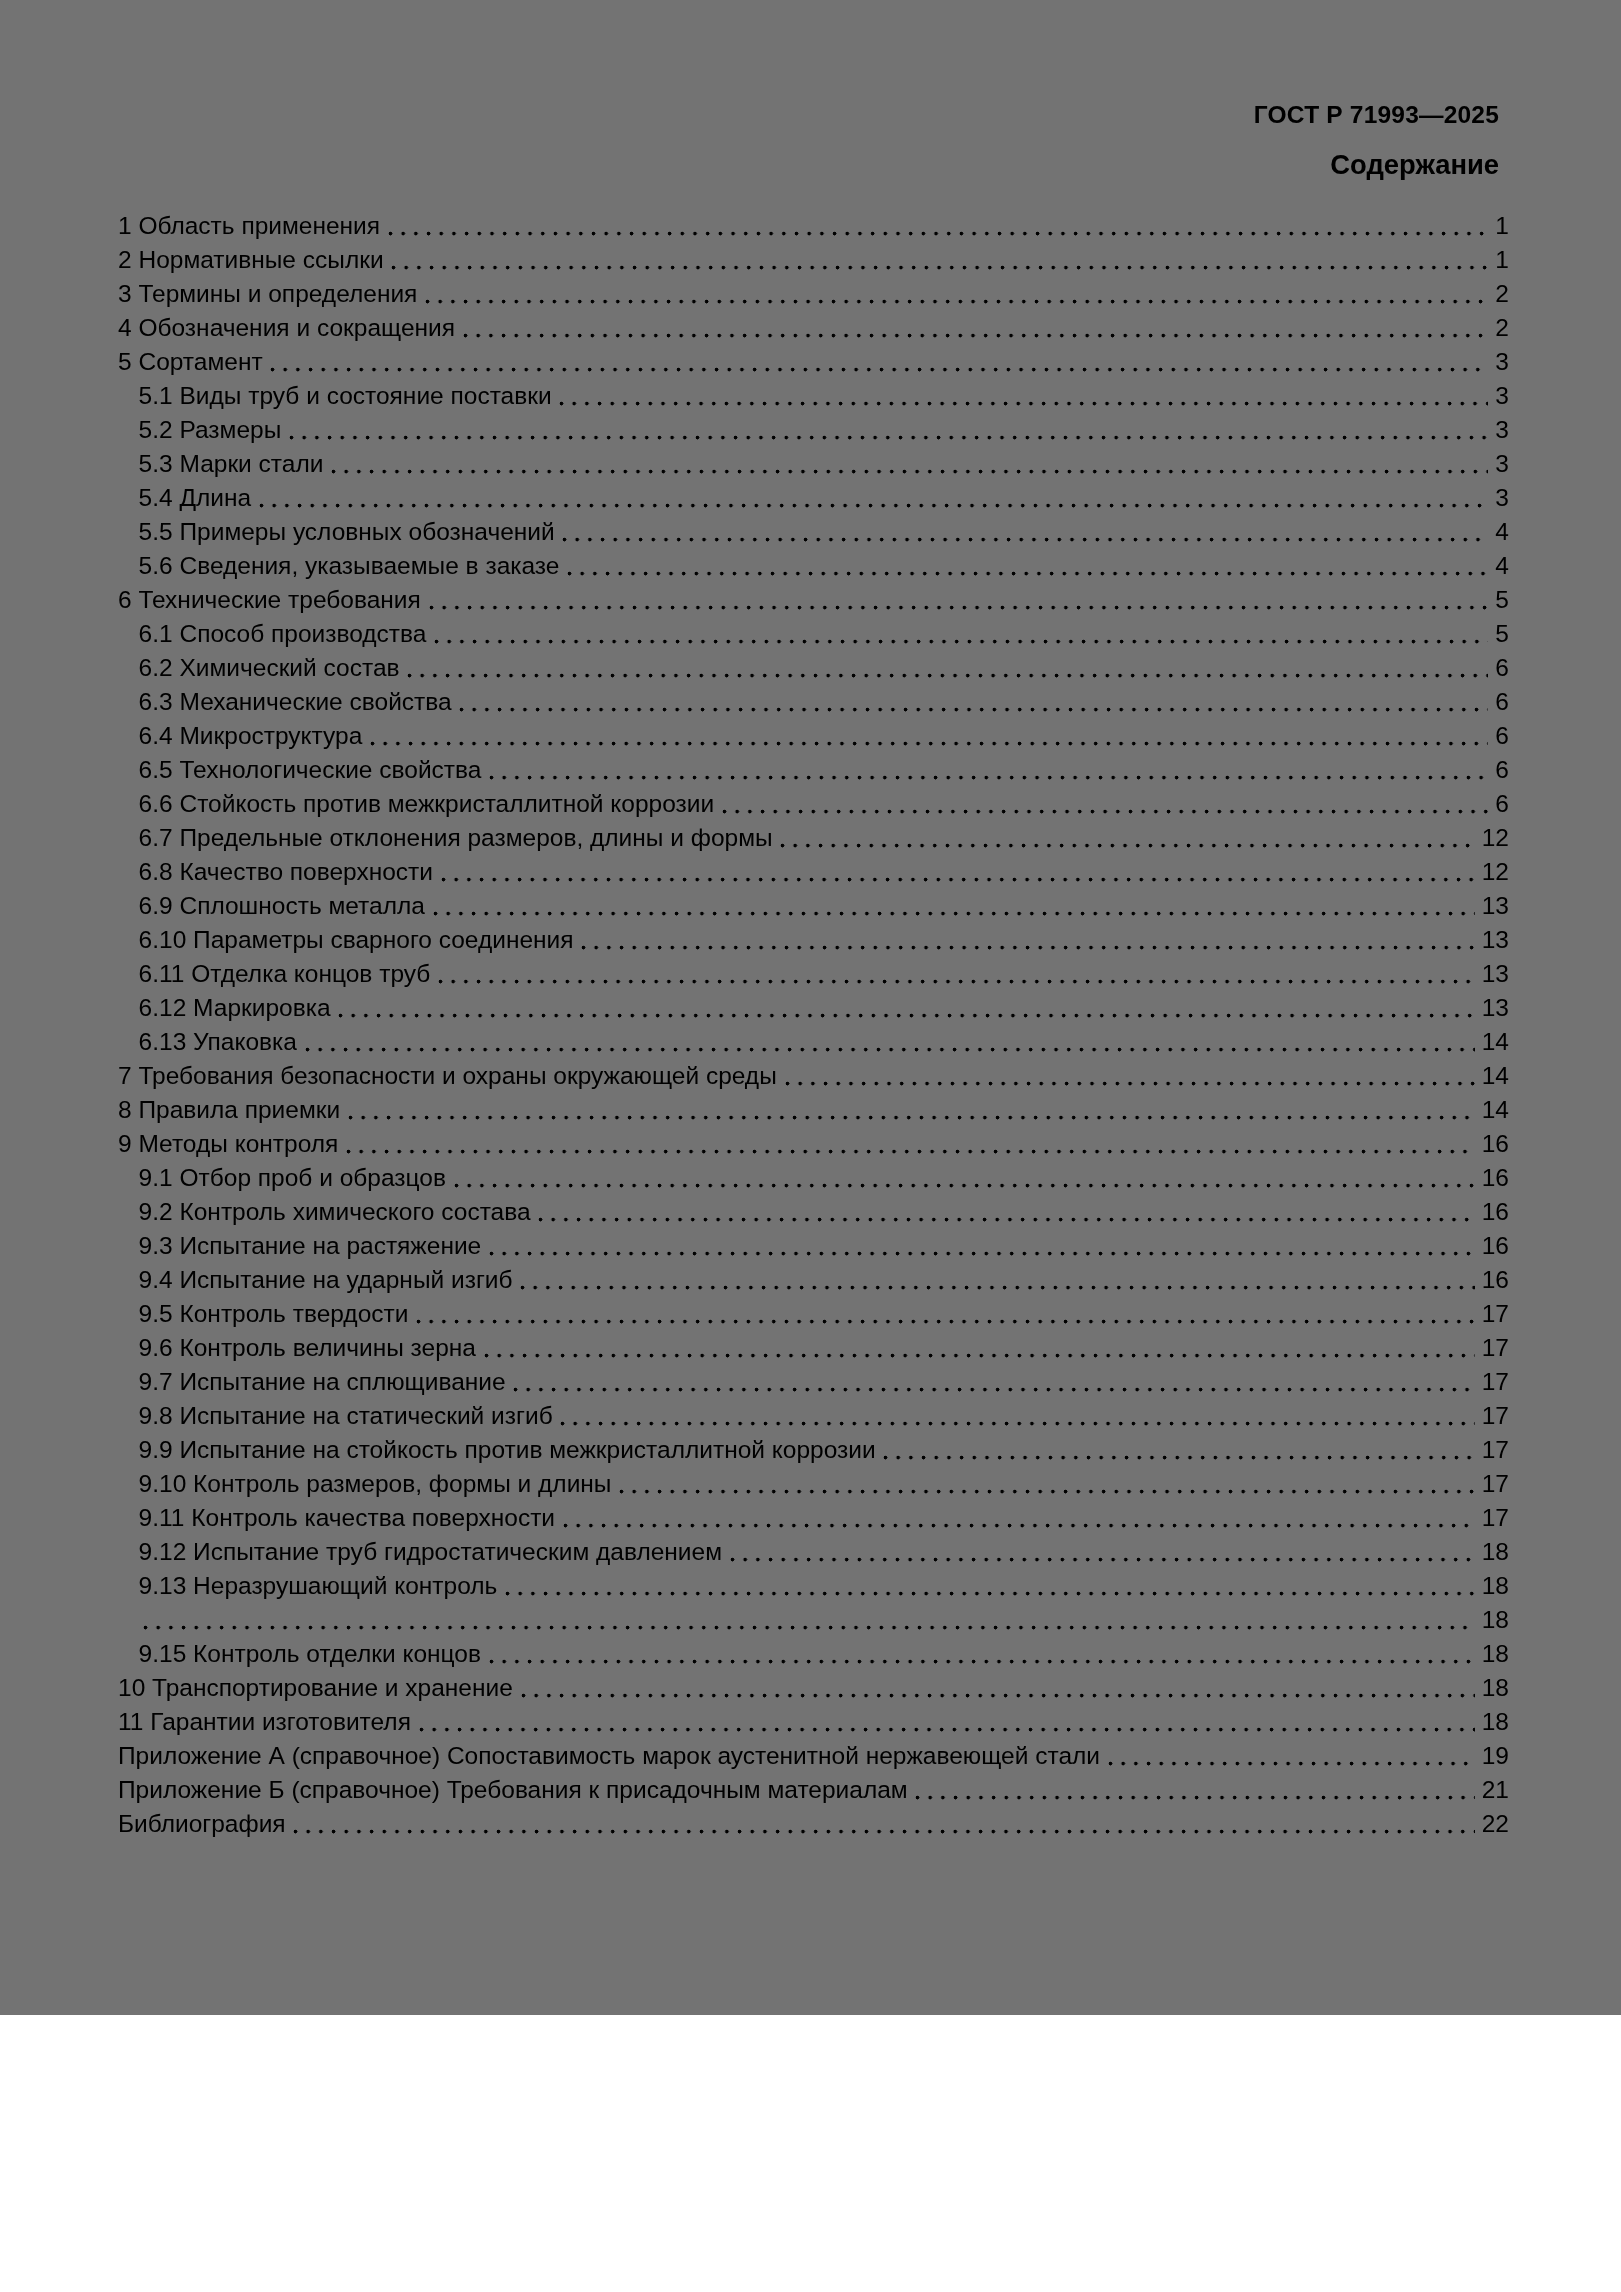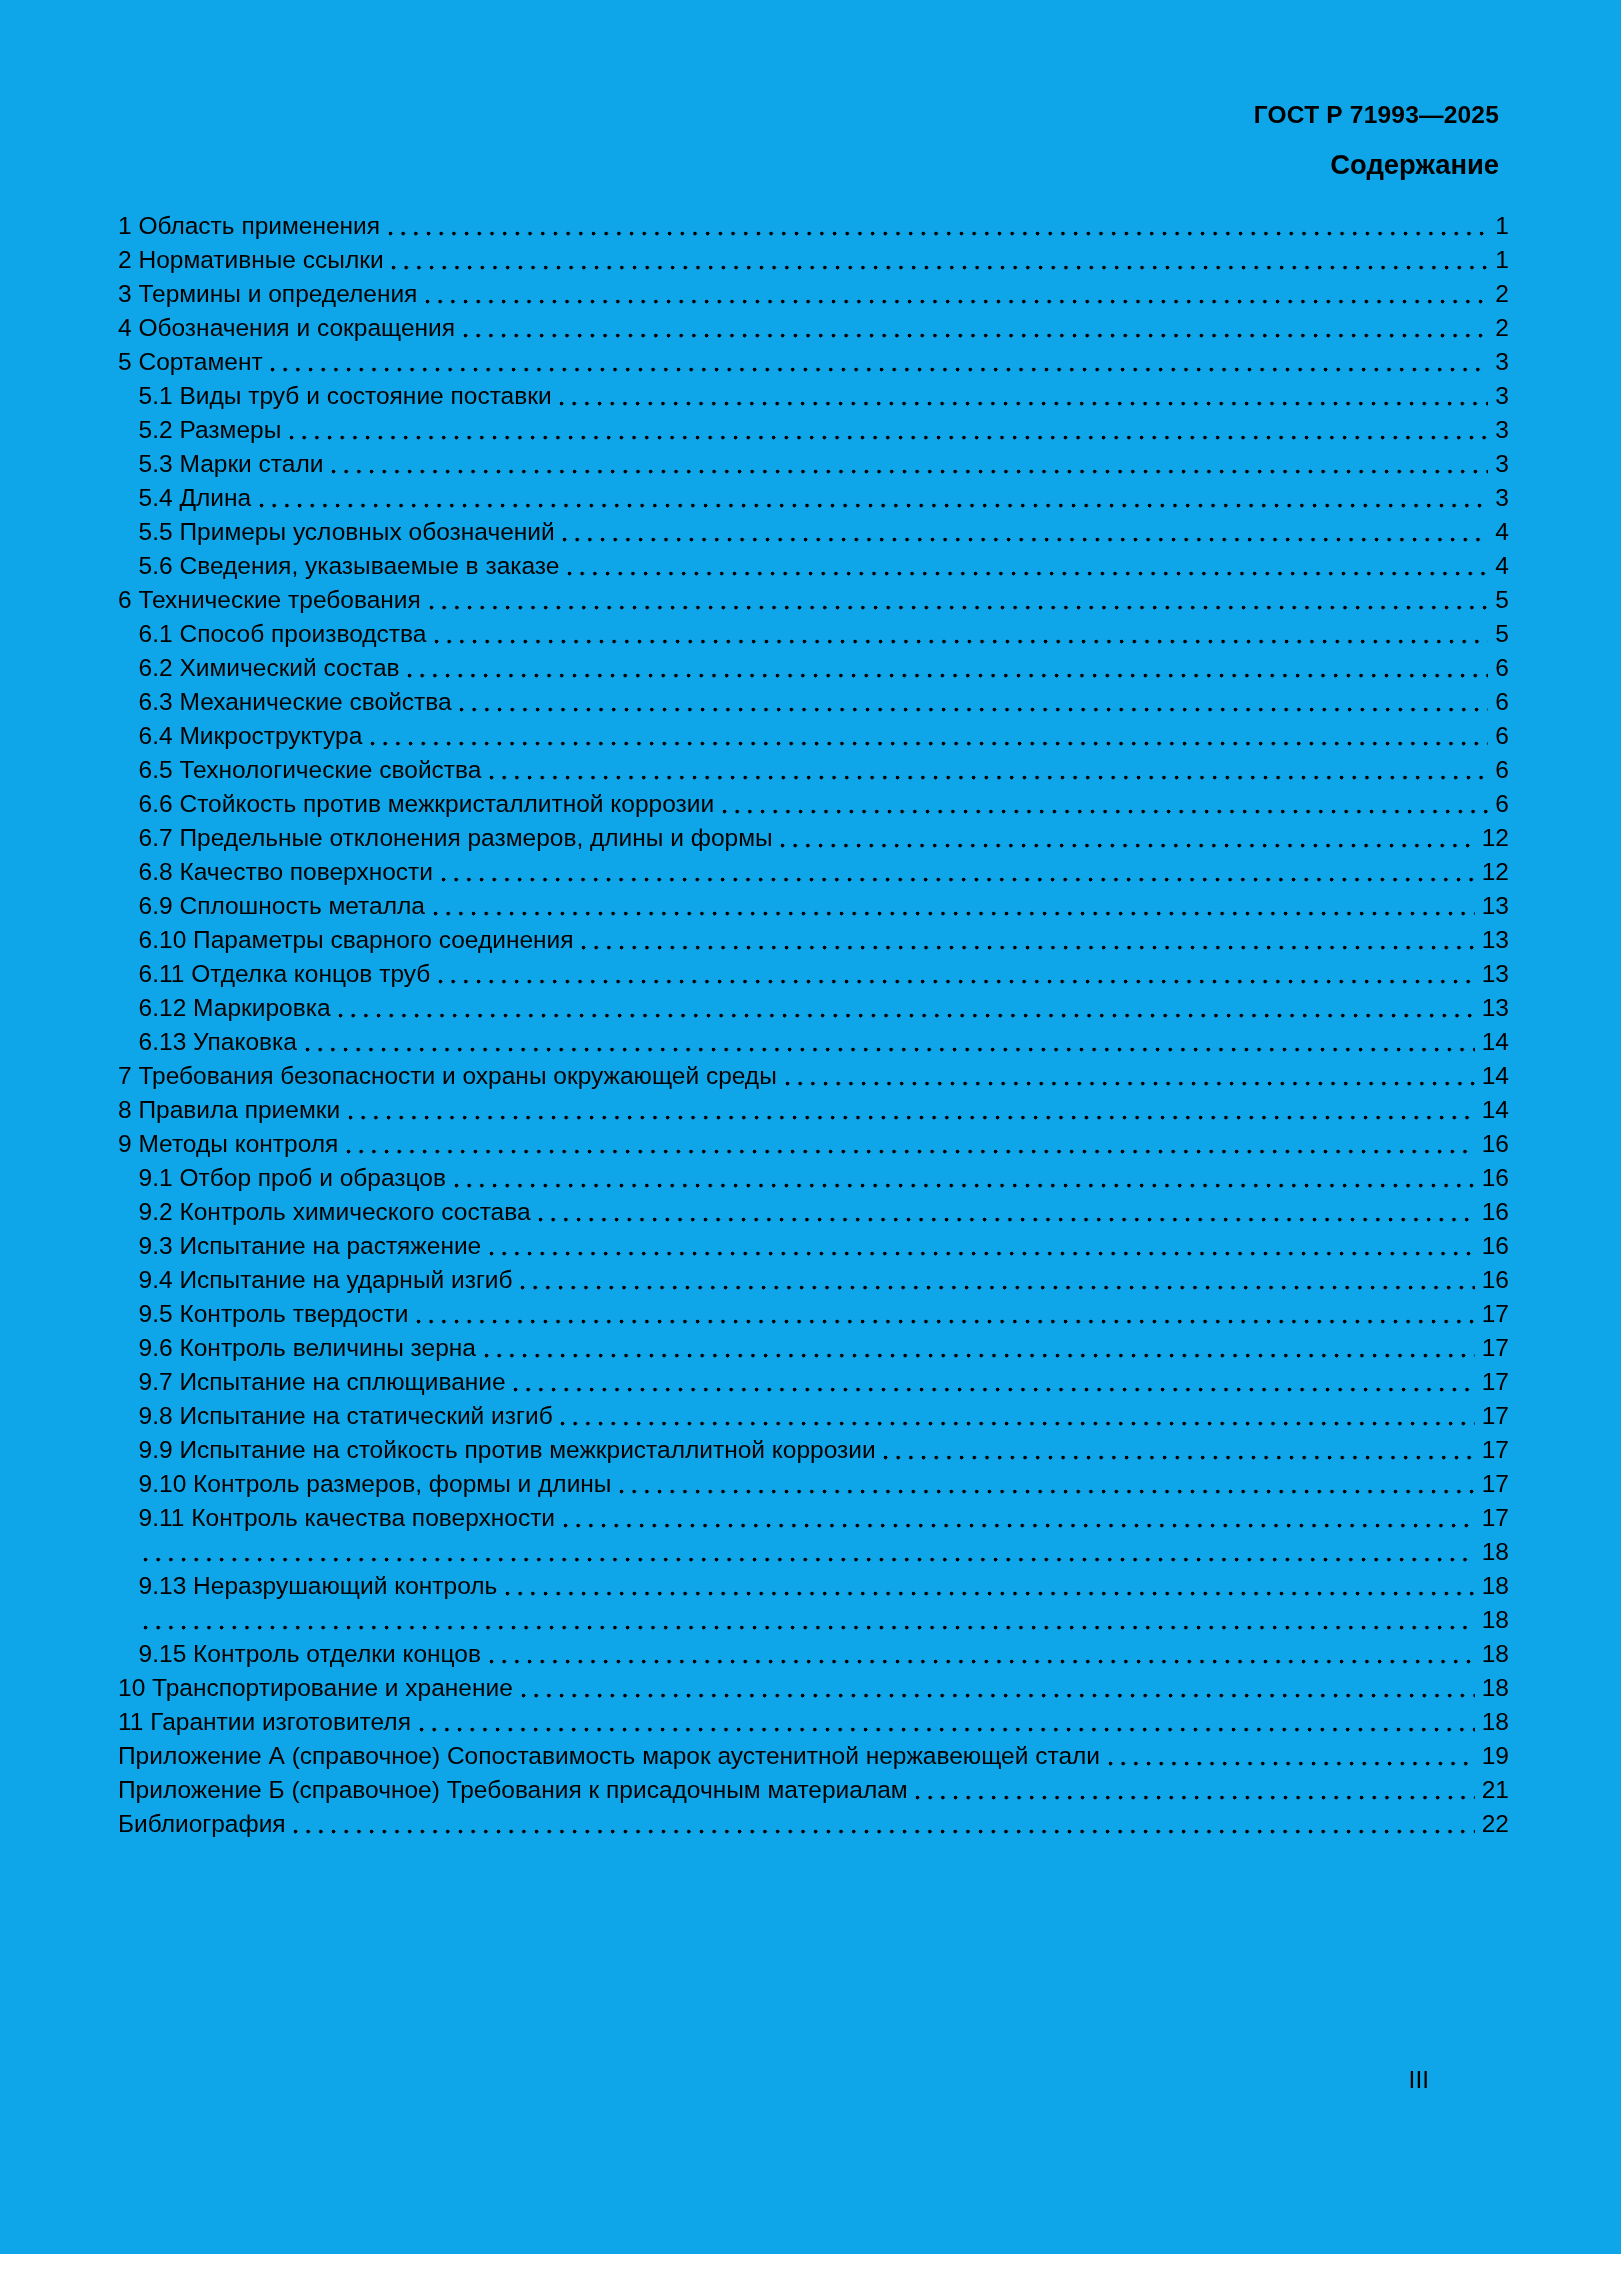--- a/index.html
+++ b/index.html
@@ -3,22 +3,22 @@
 <meta charset="utf-8">
 <style>
   html, body {
     margin: 0;
     padding: 0;
     background: #ffffff;
   }
   .page {
     position: relative;
     width: 1621px;
-    height: 2254px;
-    background: #0ea5e9;
+    height: 2015px;
+    background: #737373;
     color: #000000;
     font-family: "Liberation Sans", "DejaVu Sans", sans-serif;
     overflow: hidden;
   }
   .doc-header {
     position: absolute;
     top: 101px;
     left: 118px;
     right: 122px;
     text-align: right;
@@ -283,20 +283,21 @@
     <span class="toc-label">9.10 Контроль размеров, формы и длины</span>
     <span class="toc-leader"></span>
     <span class="toc-page">17</span>
   </div>
       <div class="toc-row indent-1">
     <span class="toc-label">9.11 Контроль качества поверхности</span>
     <span class="toc-leader"></span>
     <span class="toc-page">17</span>
   </div>
       <div class="toc-row indent-1">
+    <span class="toc-label">9.12 Испытание труб гидростатическим давлением</span>
     <span class="toc-leader"></span>
     <span class="toc-page">18</span>
   </div>
       <div class="toc-row indent-1">
     <span class="toc-label">9.13 Неразрушающий контроль</span>
     <span class="toc-leader"></span>
     <span class="toc-page">18</span>
   </div>
       <div class="toc-row indent-1">
     <span class="toc-leader"></span>

